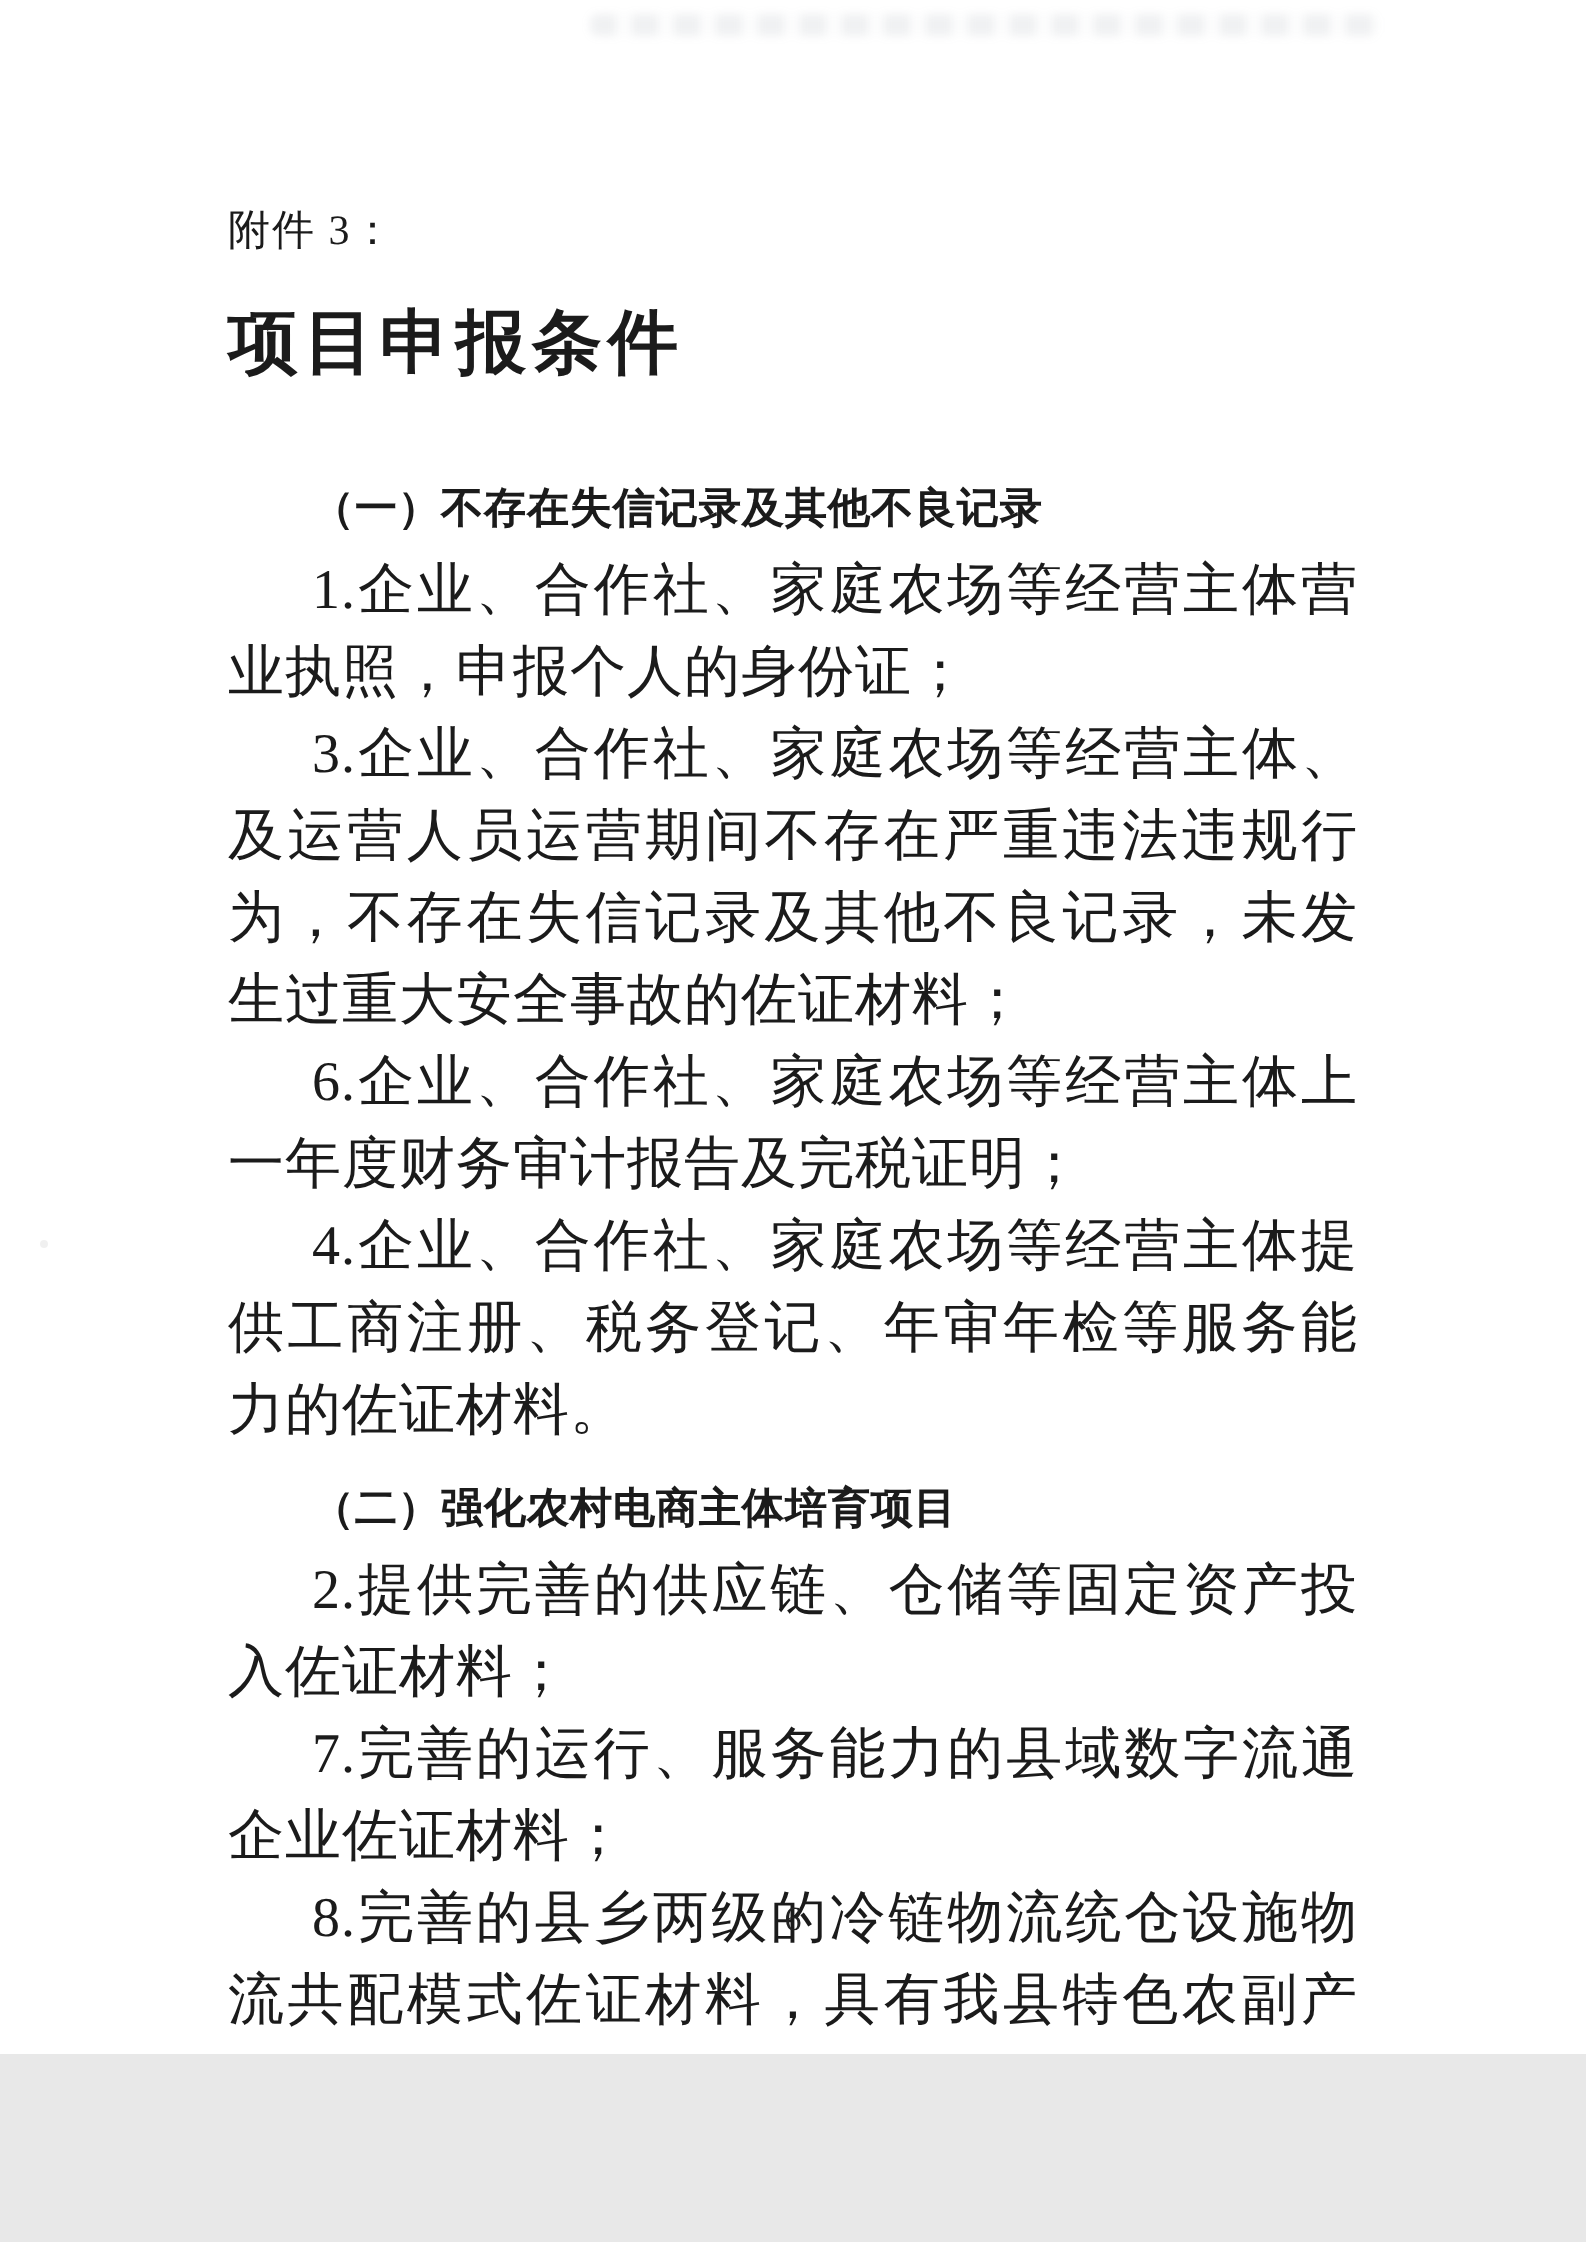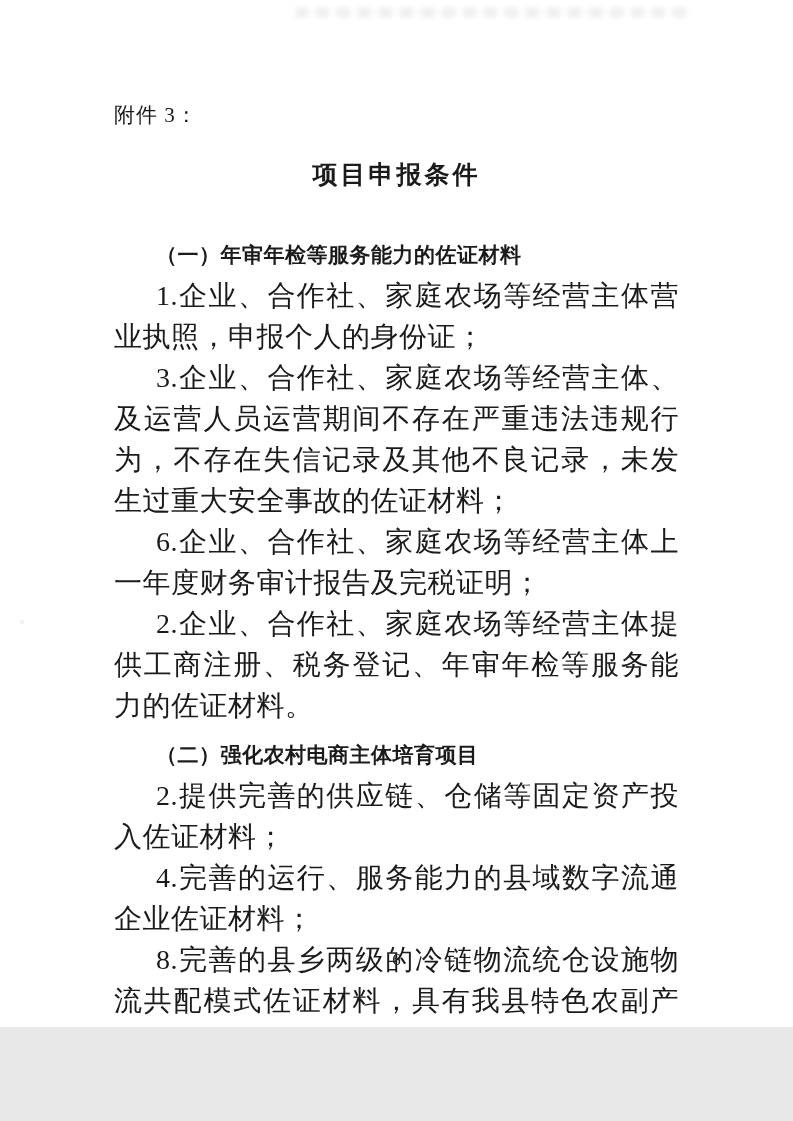--- a/index.html
+++ b/index.html
@@ -20,26 +20,25 @@
   }
   .content {
     padding: 95px 114px 0 114px;
   }
   .attach-label {
     font-size: 21px;
     line-height: 41px;
     letter-spacing: 1px;
   }
   .doc-title {
-    font-family: Liberation Sans, sans-serif;
+    font-family: Liberation Mono, monospace;
     font-weight: 700;
-    font-size: 25px;
+    font-size: 35px;
     line-height: 48px;
     margin: 14px 0 0 0;
-    text-align: center;
     letter-spacing: 3px;
   }
   .sec-heading {
     font-family: "Liberation Sans", "DejaVu Sans", sans-serif;
     font-weight: 700;
     font-size: 21px;
     line-height: 41px;
     text-indent: 42px;
     margin: 0;
     letter-spacing: 0.5px;
@@ -99,30 +98,30 @@
 
   <div class="bleed-artifact"></div>
   <div class="speck"></div>
 
   <div class="content">
 
     <div class="attach-label">附件 3：</div>
 
     <h1 class="doc-title">项目申报条件</h1>
 
-    <h2 class="sec-heading first">（一）年审年检等服务能力的佐证材料</h2>
+    <h2 class="sec-heading first">（一）不存在失信记录及其他不良记录</h2>
 
     <p class="body-par">1.企业、合作社、家庭农场等经营主体营业执照，申报个人的身份证；</p>
     <p class="body-par">3.企业、合作社、家庭农场等经营主体、及运营人员运营期间不存在严重违法违规行为，不存在失信记录及其他不良记录，未发生过重大安全事故的佐证材料；</p>
     <p class="body-par">6.企业、合作社、家庭农场等经营主体上一年度财务审计报告及完税证明；</p>
-    <p class="body-par">2.企业、合作社、家庭农场等经营主体提供工商注册、税务登记、年审年检等服务能力的佐证材料。</p>
+    <p class="body-par">4.企业、合作社、家庭农场等经营主体提供工商注册、税务登记、年审年检等服务能力的佐证材料。</p>
 
     <h2 class="sec-heading second">（二）强化农村电商主体培育项目</h2>
 
     <p class="body-par">2.提供完善的供应链、仓储等固定资产投入佐证材料；</p>
-    <p class="body-par">4.完善的运行、服务能力的县域数字流通企业佐证材料；</p>
+    <p class="body-par">7.完善的运行、服务能力的县域数字流通企业佐证材料；</p>
     <p class="body-par">8.完善的县乡两级的冷链物流统仓设施物流共配模式佐证材料，具有我县特色农副产品销售能力佐证材料证明。</p>
 
   </div>
 
   <div class="page-number">6</div>
 
 </div>
 
 </body></html>

